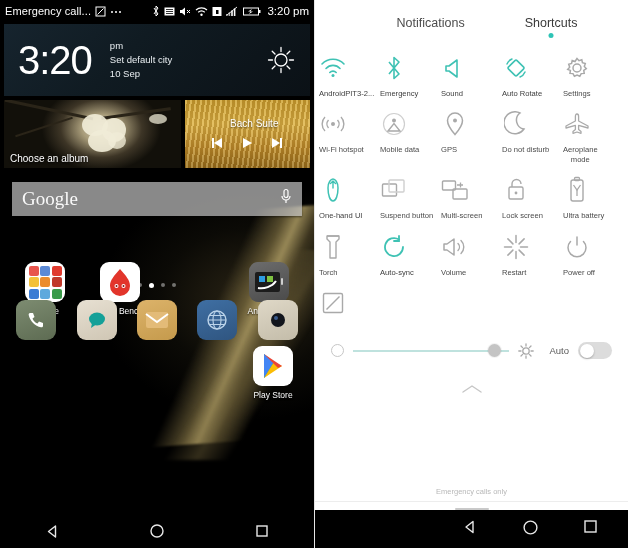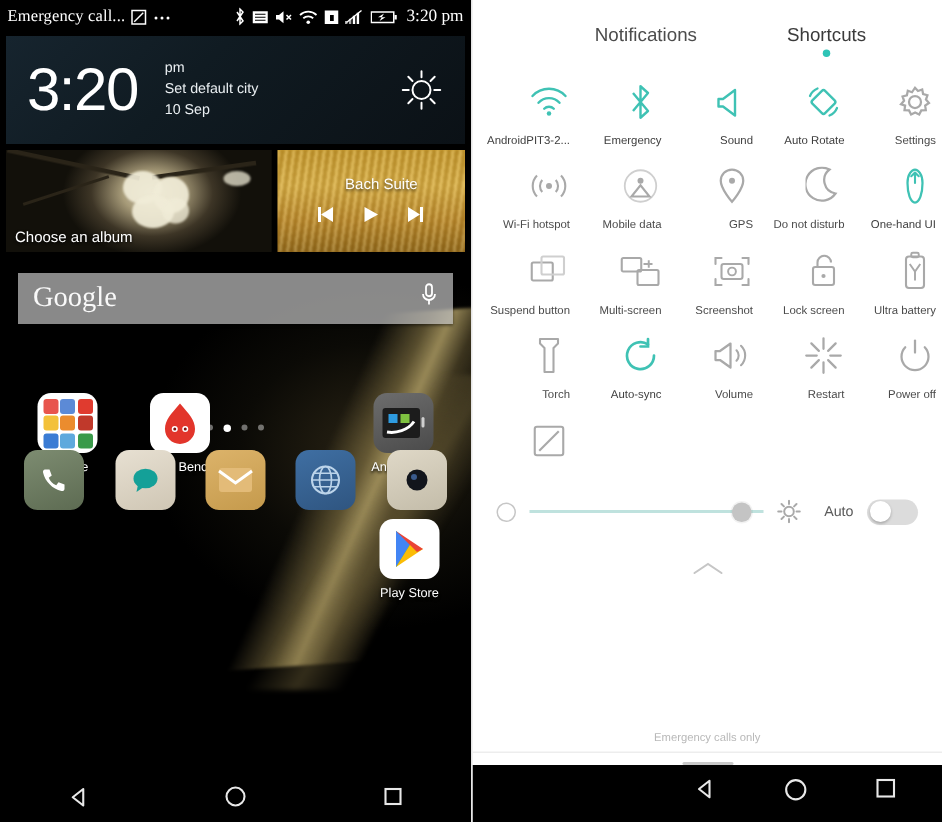--- a/index.html
+++ b/index.html
@@ -17,21 +17,21 @@
   }
   .leaf { position:absolute; left:120px; top:210px; width:260px; height:230px;
     background:linear-gradient(118deg, rgba(110,96,56,0) 38%, rgba(150,132,78,.55) 46%,
       rgba(196,176,112,.75) 50%, rgba(120,104,60,.45) 55%, rgba(40,35,18,0) 62%);
     transform:rotate(-4deg); filter:blur(1.2px); }
   .leaf2 { position:absolute; left:150px; top:250px; width:230px; height:210px;
     background:linear-gradient(122deg, rgba(90,78,44,0) 40%, rgba(128,112,66,.40) 49%,
       rgba(62,54,30,0) 58%); filter:blur(1.8px); }
 
   .statusbar { position:relative; z-index:5; height:22px; background:#000; display:flex;
-    align-items:center; padding:0 5px; color:#fff; font-size:10.5px; gap:4px;font-family:Liberation Serif, serif; }
+    align-items:center; padding:0 5px; color:#fff; font-size:10.5px; gap:4px; }
   .sb-title { font-size:11px; letter-spacing:.1px; white-space:nowrap; }
   .sb-right { margin-left:auto; display:flex; align-items:center; gap:4px; }
   .sb-ic { display:inline-flex; align-items:center; }
   .sb-time { font-size:11.5px; margin-left:2px; }
 
   
   .clock-w { position:relative; z-index:4; margin:2px 4px 0 4px; height:72px;
     background:linear-gradient(135deg,#16242e 0%,#101b22 40%,#0b1116 100%);
     display:flex; align-items:center; padding:0 14px; }
   .clock-time { font-size:40px; color:#fff; font-weight:300; line-height:1;
@@ -96,21 +96,21 @@
   .right { position:relative; width:314px; height:548px; background:#fff; overflow:hidden;
     border-left:1px solid #e6e6e6; }
   .tabs { display:flex; justify-content:center; gap:60px; padding-top:16px;padding-left:31px; }
   .tab { position:relative; font-size:12.5px; color:#4c4c4c; padding-bottom:8px; }
   .tab.active { color:#3a3a3a;text-align:center; }
   .tab.active::after { content:""; position:absolute; left:50%; bottom:0; transform:translateX(-50%);
     width:5px; height:5px; border-radius:50%; background:#2ec4b6; }
 
   .grid { margin-top:8px; padding:0 4px; display:grid; grid-template-columns:repeat(5,1fr);
     row-gap:4px; }
-  .cell { display:flex; flex-direction:column; align-items:flex-end; padding-top:8px; }
+  .cell { display:flex; flex-direction:column; align-items:flex-start; padding-top:8px; }
   .cell-ico { width:28px; height:28px; display:flex; align-items:center; justify-content:center; }
   .cell-lbl { margin-top:7px; font-size:7.6px; color:#4a4a4a; text-align:center; line-height:1.25;
     white-space:pre-line; }
   .cell.on .cell-lbl { color:#3d3d3d; }
 
   .bright { margin-top:18px; display:flex; align-items:center; padding:0 16px; gap:9px; }
   .b-min { width:13px; height:13px; border-radius:50%; border:1.3px solid #c6c6c6; flex:0 0 auto; }
   .slider { position:relative; flex:1 1 auto; height:14px; display:flex; align-items:center; }
   .s-track { position:absolute; left:0; right:0; height:2px; background:#bfe2de; }
   .s-thumb { position:absolute; left:86%; width:13px; height:13px; border-radius:50%;
@@ -478,20 +478,29 @@
         <span class="cell-lbl">GPS</span>
       </div>
       <div class="cell">
         <span class="cell-ico">
           <svg width="24" height="26" viewBox="0 0 24 26">
               <path d="M16 2 A11 11 0 1 0 20 18 A9 9 0 0 1 16 2 z" fill="none" stroke="#a9a9a9" stroke-width="1.5"></path>
             </svg>
         </span>
         <span class="cell-lbl">Do not disturb</span>
       </div>
+      <div class="cell">
+        <span class="cell-ico">
+          <svg width="26" height="24" viewBox="0 0 26 24">
+              <path d="M13 2 c1.2 0 1.6 1.2 1.6 2.6 v4.4 L24 14 v2 l-9.4-2.6 v4.2 L17 19.5 v1.8 L13 20 l-4 1.3 v-1.8 l2.4-1.9 v-4.2 L2 16 v-2 l9.4-5 V4.6 C11.4 3.2 11.8 2 13 2z" fill="none" stroke="#a9a9a9" stroke-width="1.3" stroke-linejoin="round"></path>
+            </svg>
+        </span>
+        <span class="cell-lbl">Aeroplane
+mode</span>
+      </div>
 
       <div class="cell on">
         <span class="cell-ico">
           <svg width="22" height="28" viewBox="0 0 22 28">
               <path d="M6 12 C6 6 9 3 11 3 C13 3 16 6 16 12 C16 19 14 25 11 25 C8 25 6 19 6 12 z" fill="none" stroke="#3fc2b4" stroke-width="1.5"></path>
               <path d="M11 12 L11 5 M11 5 L8.5 7.5 M11 5 L13.5 7.5" fill="none" stroke="#3fc2b4" stroke-width="1.4" stroke-linecap="round"></path>
             </svg>
         </span>
         <span class="cell-lbl">One-hand UI</span>
       </div>
@@ -506,32 +515,20 @@
       </div>
       <div class="cell">
         <span class="cell-ico">
           <svg width="28" height="22" viewBox="0 0 28 22">
               <rect x="1.5" y="2" width="13" height="9" rx="1" fill="none" stroke="#a9a9a9" stroke-width="1.4"></rect>
               <rect x="12" y="10" width="14" height="10" rx="1" fill="none" stroke="#a9a9a9" stroke-width="1.4"></rect>
               <path d="M16 6 h6 M19.5 3.5 v5" stroke="#a9a9a9" stroke-width="1.3"></path>
             </svg>
         </span>
         <span class="cell-lbl">Multi-screen</span>
-      </div>
-      <div class="cell">
-        <span class="cell-ico">
-          <svg width="26" height="24" viewBox="0 0 26 24">
-              <g fill="none" stroke="#a9a9a9" stroke-width="1.4" stroke-linecap="round">
-                <path d="M2 7V3h4M24 7V3h-4M2 17v4h4M24 17v4h-4"></path>
-              </g>
-              <rect x="6" y="7" width="14" height="10" rx="1.5" fill="none" stroke="#a9a9a9" stroke-width="1.4"></rect>
-              <circle cx="13" cy="12" r="2.6" fill="none" stroke="#a9a9a9" stroke-width="1.3"></circle>
-            </svg>
-        </span>
-        <span class="cell-lbl">Screenshot</span>
       </div>
       <div class="cell">
         <span class="cell-ico">
           <svg width="22" height="26" viewBox="0 0 22 26">
               <rect x="4" y="10" width="14" height="12" rx="1.5" fill="none" stroke="#a9a9a9" stroke-width="1.4"></rect>
               <path d="M7 10 V7 a4.5 4.5 0 0 1 9 0" fill="none" stroke="#a9a9a9" stroke-width="1.4"></path>
               <circle cx="11" cy="16" r="1.4" fill="#a9a9a9"></circle>
             </svg>
         </span>
         <span class="cell-lbl">Lock screen</span>

